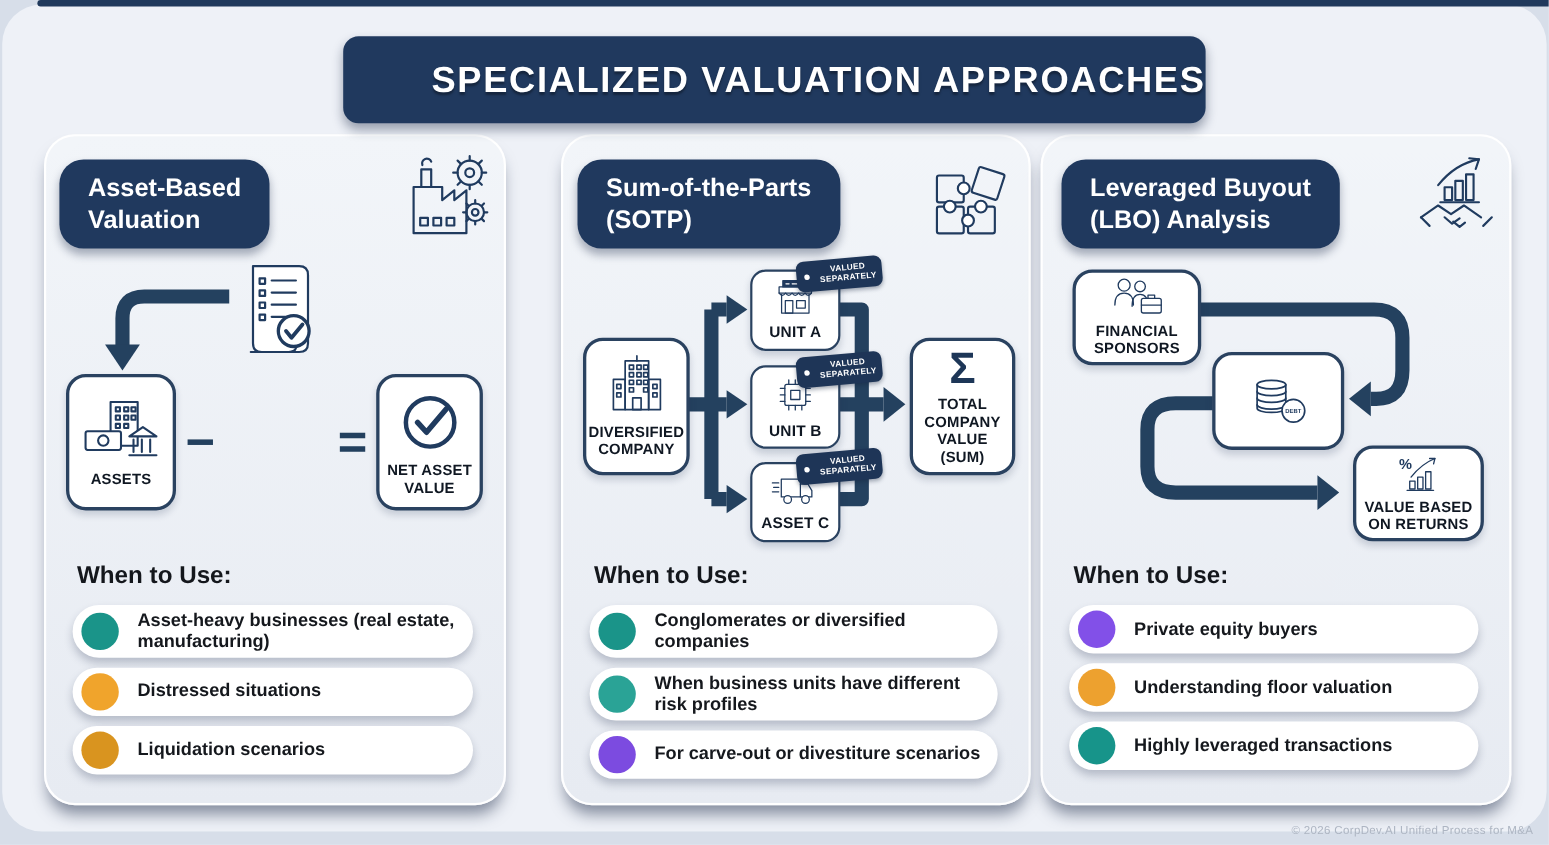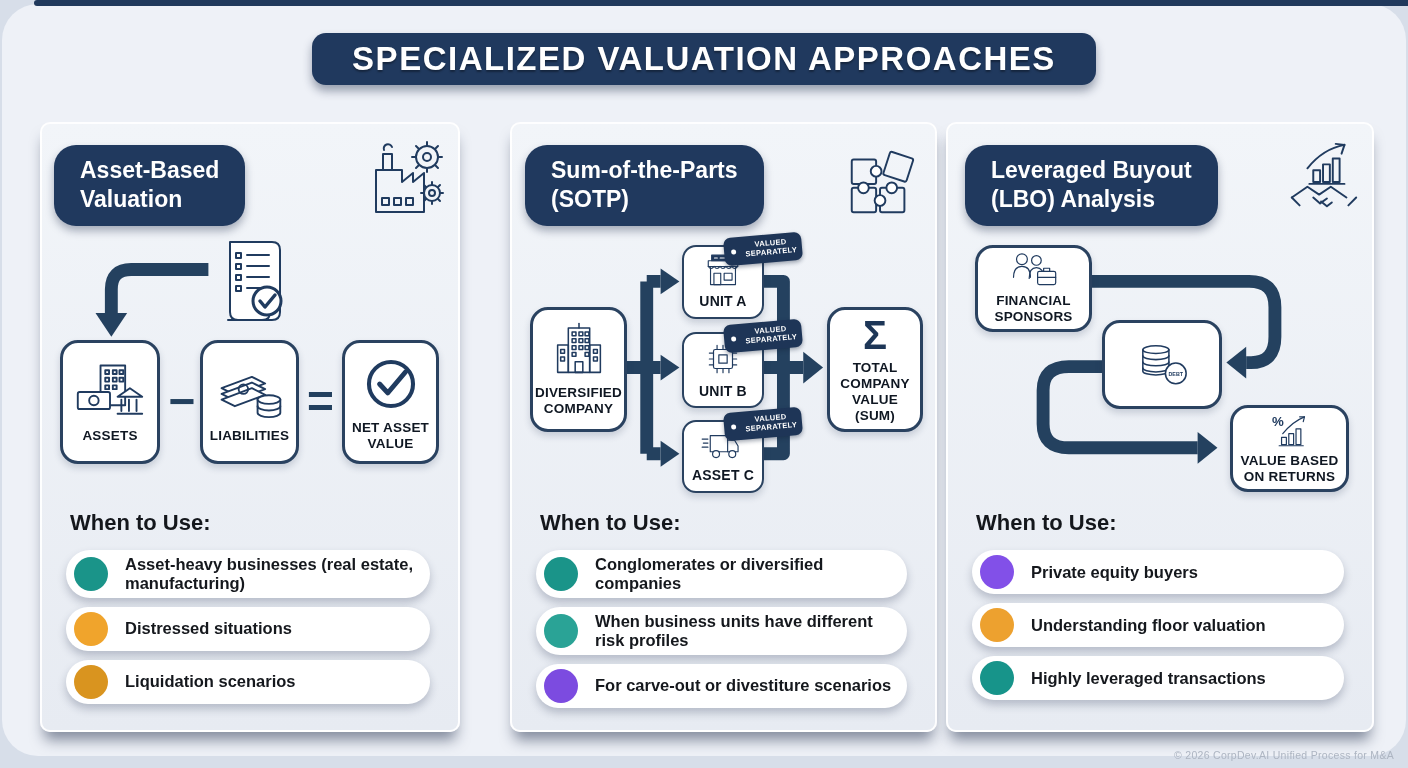--- a/index.html
+++ b/index.html
@@ -2,26 +2,26 @@
 <html><head>
 <meta charset="utf-8">
 <style>
   * { margin:0; padding:0; box-sizing:border-box; }
   html,body { width:1408px; height:768px; overflow:hidden; }
   body { background:#d7dee9; font-family:"Liberation Sans","DejaVu Sans",sans-serif; position:relative; }
 
   .stage { position:absolute; inset:4px 2px 12px 2px; background:#eef1f7; border-radius:36px; }
   .top-navy-line { position:absolute; top:0; left:34px; right:0; height:6px; background:#20395c; border-radius:4px 0 0 4px; z-index:6; }
 
-  .title-bar { position:absolute; left:312px; top:33px; width:784px; height:52px; background:#20395e;
-    border-radius:14px; display:flex; align-items:center; justify-content:center;
+  .title-bar { position:absolute; left:312px; top:33px; width:784px; height:79px; background:#20395e;
+    border-radius:14px; display:flex; align-items:center; justify-content:flex-end;
     box-shadow:0 6px 10px rgba(22,38,68,.4); z-index:5; }
   .title-bar h1 { color:#fff; font-size:33px; font-weight:800; letter-spacing:1.5px; text-shadow:0 2px 2px rgba(0,0,0,.35); }
 
-  .card { position:absolute; top:122px; height:610px; border-radius:10px;
+  .card { position:absolute; top:122px; height:610px; border-radius:28px;
     background:linear-gradient(180deg,#f2f5f9,#e7ebf2); border:2px solid rgba(255,255,255,.95);
     box-shadow:0 12px 14px -4px rgba(25,40,70,.5); z-index:3; }
   .card1 { left:40px; width:420px; }
   .card2 { left:510px; width:427px; }
   .card3 { left:946px; width:428px; }
 
   .hdr-pill { position:absolute; background:#20395e; border-radius:22px; padding:11px 26px;
     color:#fff; font-weight:800; font-size:23px; line-height:1.28; box-shadow:0 5px 8px rgba(22,38,68,.35); }
   .hdr-pill span { display:block; }
 
@@ -121,32 +121,20 @@
       <rect x="4" y="32" width="34" height="18" rx="2" class="fillw"></rect>
       <circle cx="21" cy="41" r="5"></circle>
       <path d="M46,37 h26 l-13,-9 Z" class="fillw"></path>
       <path d="M50,40 v12 M58,40 v12 M66,40 v12 M46,55 h26"></path>
     </svg>
     <div class="lbl">ASSETS</div>
   </div>
 
   <div class="op" style="left:122px; top:250px; width:36px;">−</div>
 
-  <div class="node" style="left:158px; top:216px; width:99px; height:124px;">
-    <svg class="ic" width="72" height="62" viewBox="0 0 76 64">
-      <path d="M8,28 l32,-12 l14,7 l-32,12 Z" class="fillw"></path>
-      <path d="M8,34 l32,-12 l14,7 l-32,12 Z" class="fillw"></path>
-      <path d="M8,40 l32,-12 l14,7 l-32,12 Z" class="fillw"></path>
-      <circle cx="31" cy="29" r="5"></circle>
-      <path d="M46,40 v14 a12,4.5 0 0 0 24,0 v-14" class="fillw"></path>
-      <ellipse cx="58" cy="40" rx="12" ry="4.5" class="fillw"></ellipse>
-      <path d="M46,47 a12,4.5 0 0 0 24,0"></path>
-    </svg>
-    <div class="lbl">LIABILITIES</div>
-  </div>
 
   <div class="op" style="left:258px; top:250px; width:41px;">=</div>
 
   <div class="node" style="left:300px; top:216px; width:97px; height:124px;">
     <svg class="ic" width="62" height="62" viewBox="0 0 76 76">
       <circle cx="38" cy="38" r="27" stroke-width="5"></circle>
       <path d="M24,38 l10,11 l22,-26" stroke-width="6"></path>
     </svg>
     <div class="lbl">NET ASSET VALUE</div>
   </div>

